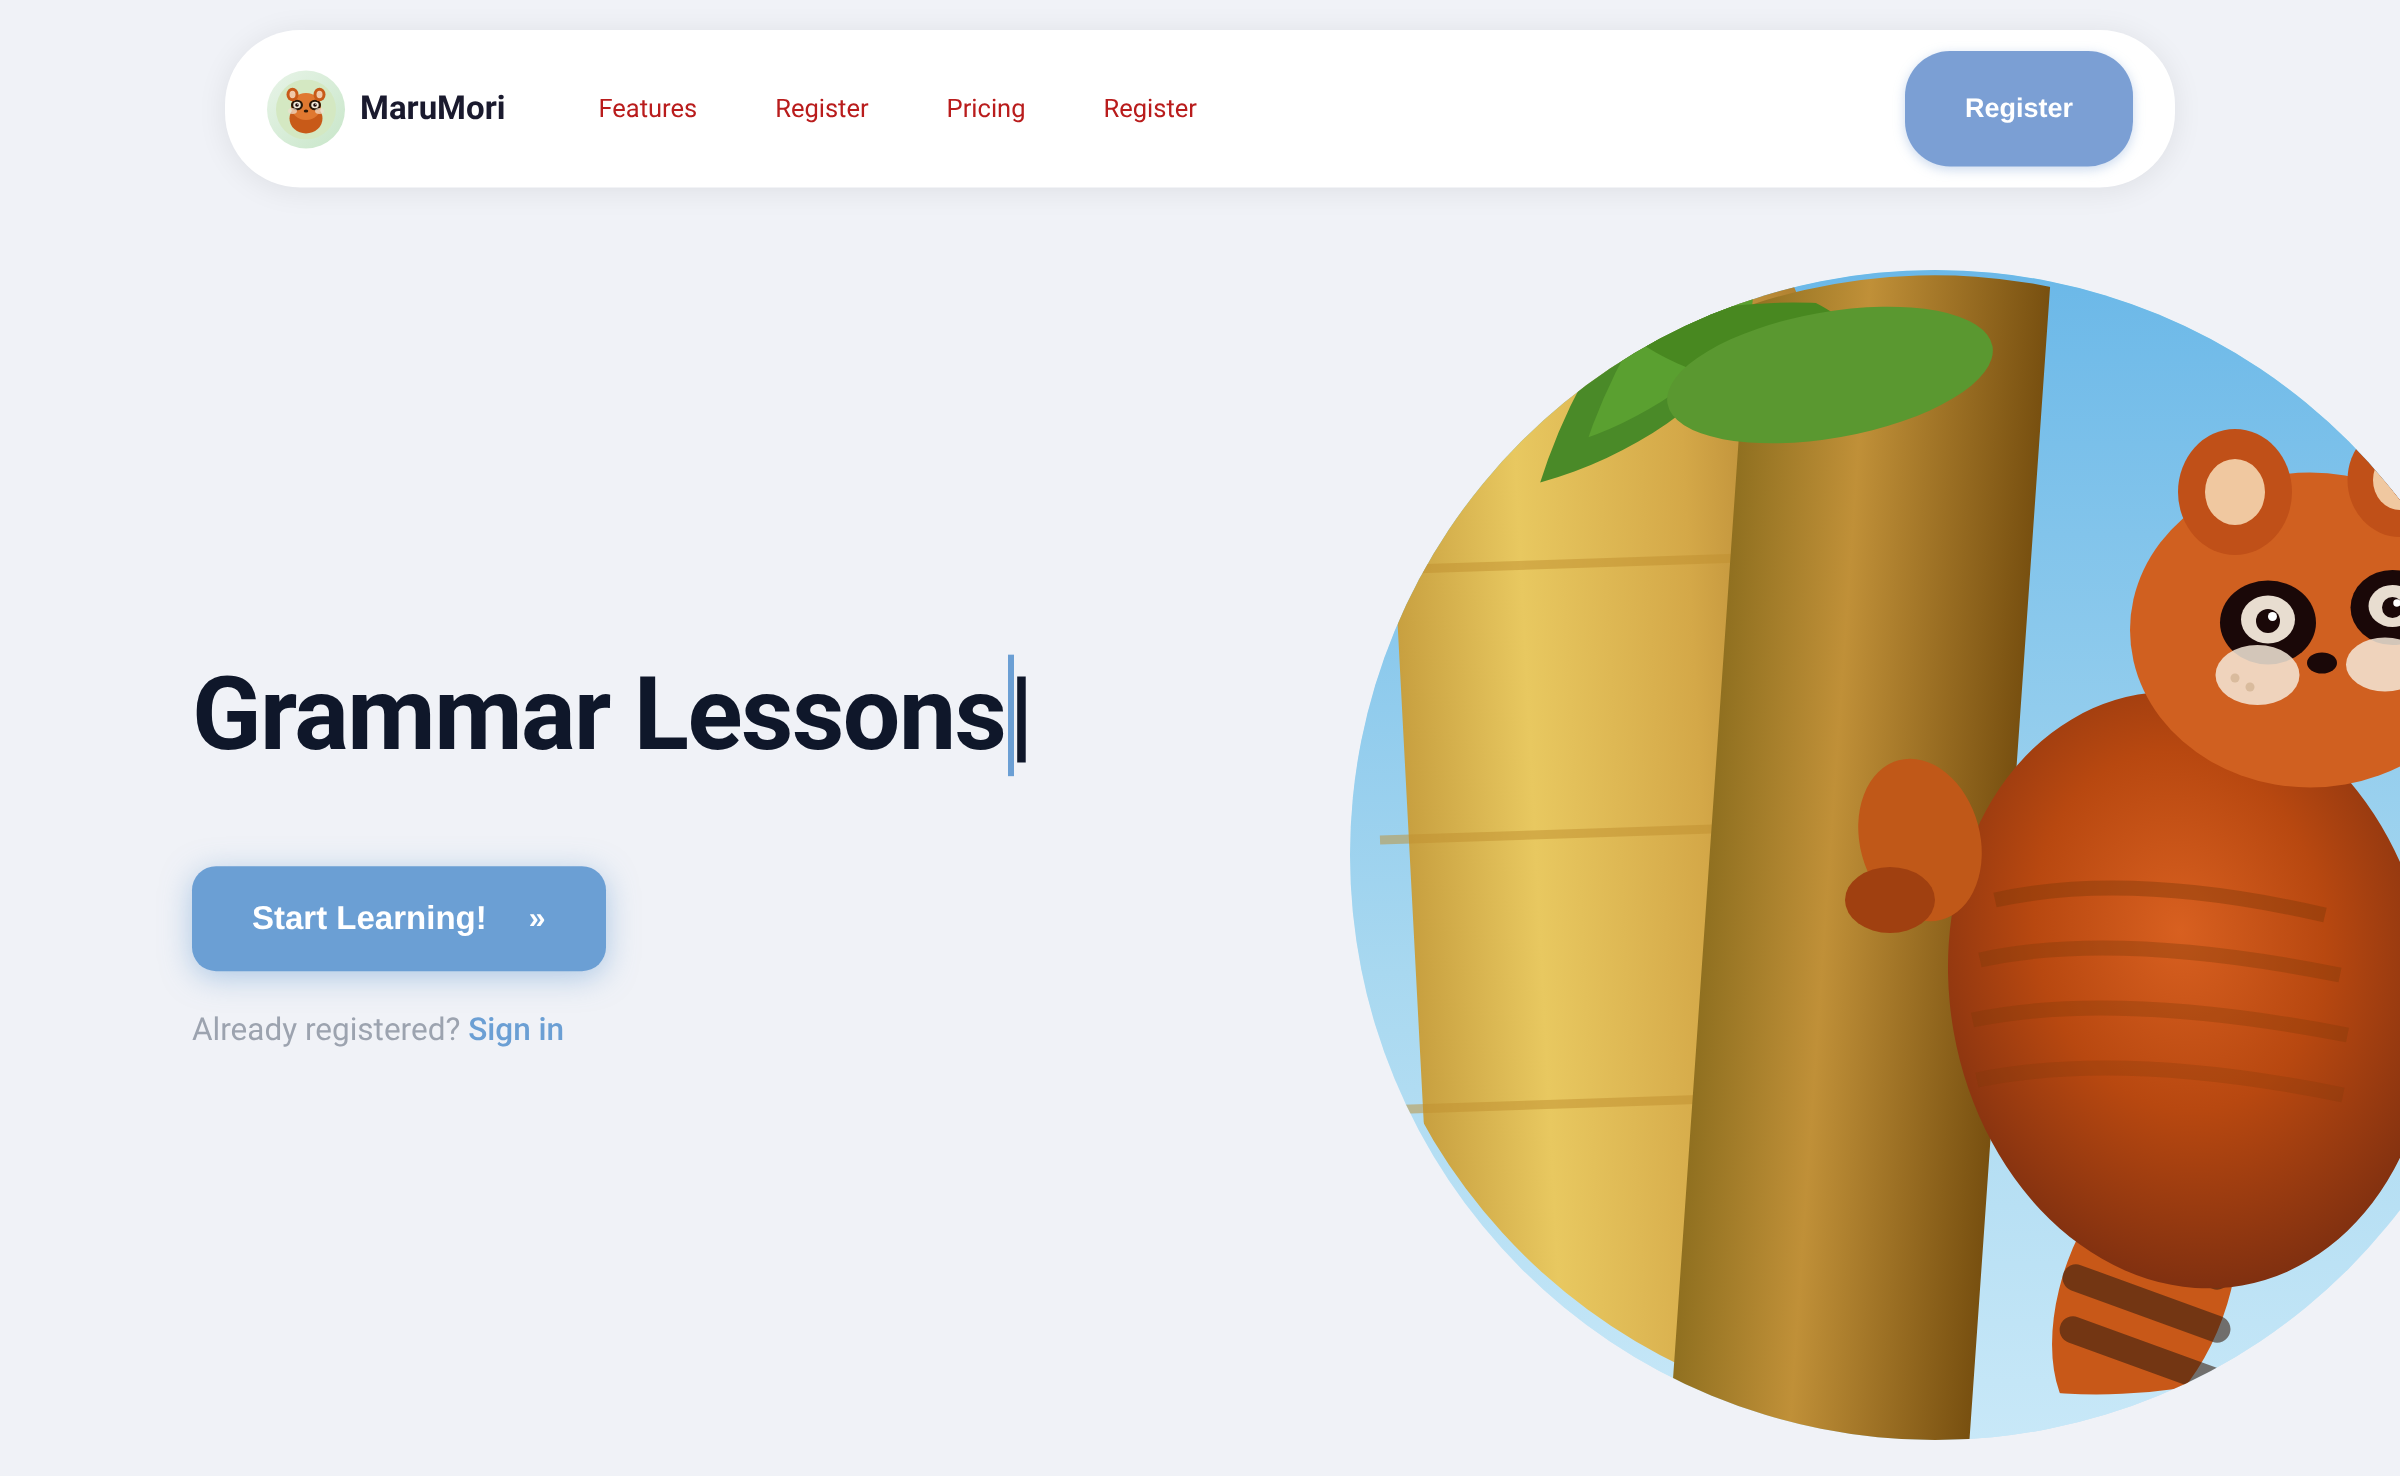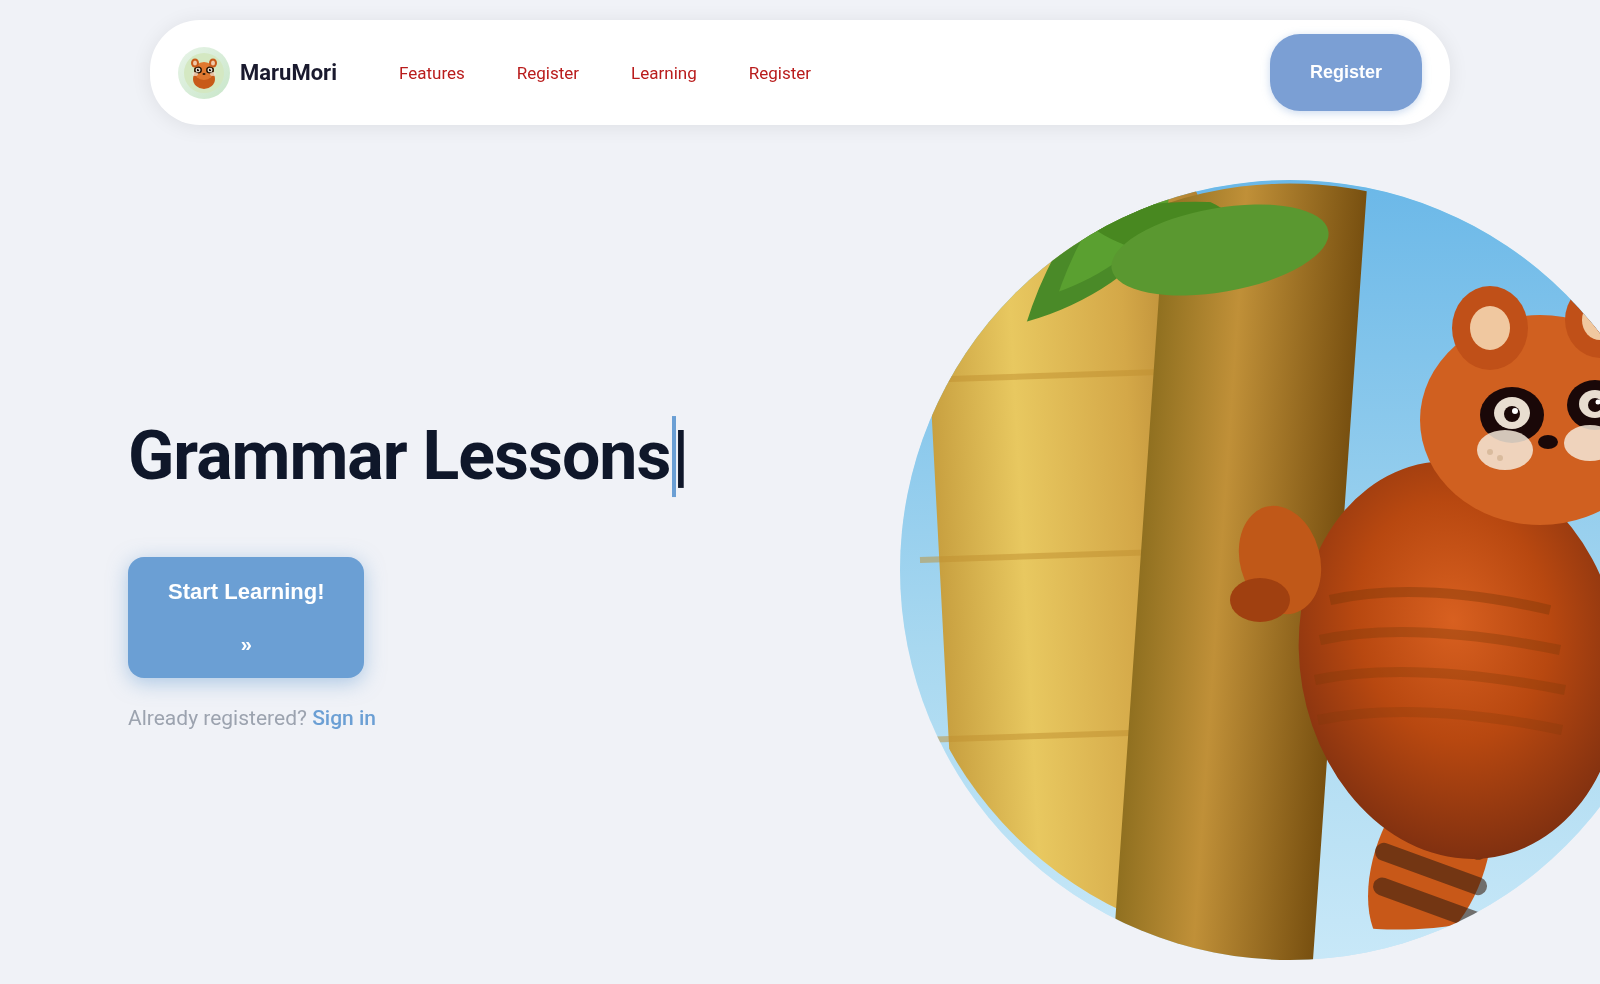--- a/index.html
+++ b/index.html
@@ -143,21 +143,20 @@
       background: #6b9fd4;
       color: #ffffff;
       border: none;
       border-radius: 16px;
       padding: 22px 40px;
       font-size: 22px;
       font-weight: 700;
       cursor: pointer;
       margin-top: 60px;
       box-shadow: 0 4px 20px rgba(107,159,212,0.5);
-      flex-direction: column;
     }
 
     .start-btn .chevron {
       font-size: 20px;
       font-weight: 900;
     }
 
     .already-text {
       margin-top: 28px;
       font-size: 21px;
@@ -231,21 +230,21 @@
         <ellipse cx="29" cy="21" rx="3" ry="2" fill="#f0e0d0" opacity="0.7"></ellipse>
 
       </svg>
     </div>
     <span class="logo-text">MaruMori</span>
   </div>
 
   <div class="nav-links">
     <span class="nav-link">Features</span>
     <span class="nav-link">Register</span>
-    <span class="nav-link">Learning</span>
+    <span class="nav-link">Pricing</span>
     <span class="nav-link">Register</span>
   </div>
 
   <button class="register-btn">Register</button>
 </nav>
 
 <div class="hero">
 
   <div class="hero-content">
     <div class="hero-title-black">

